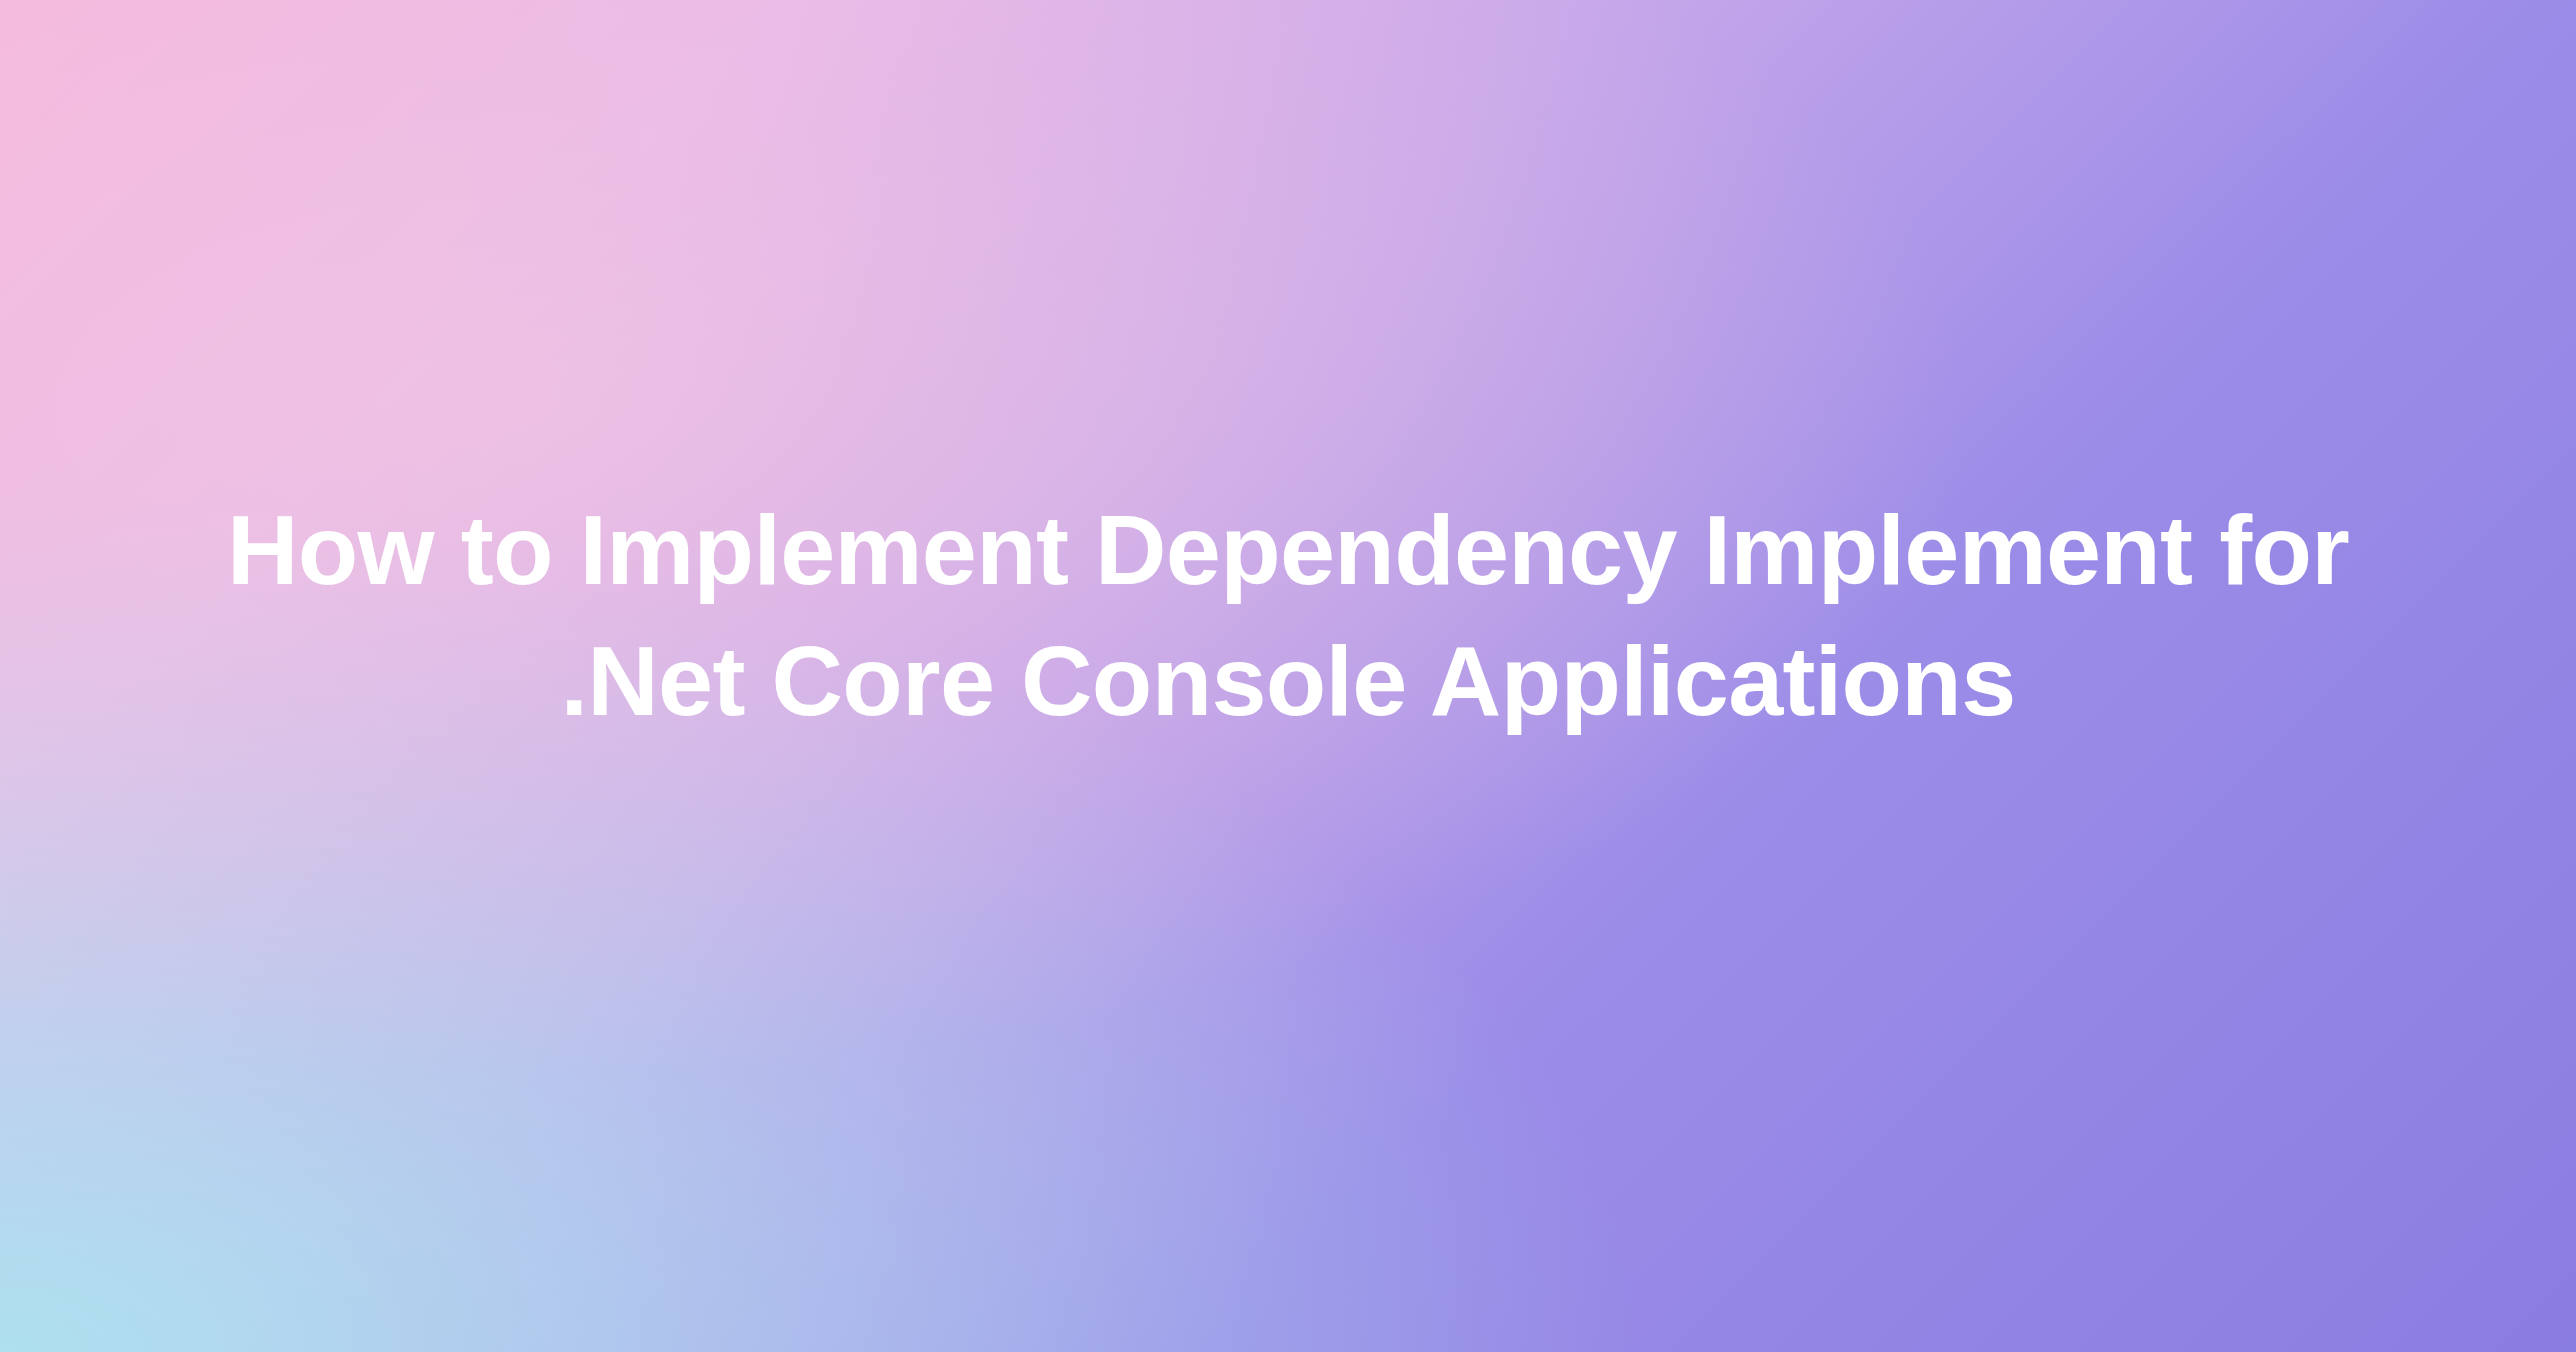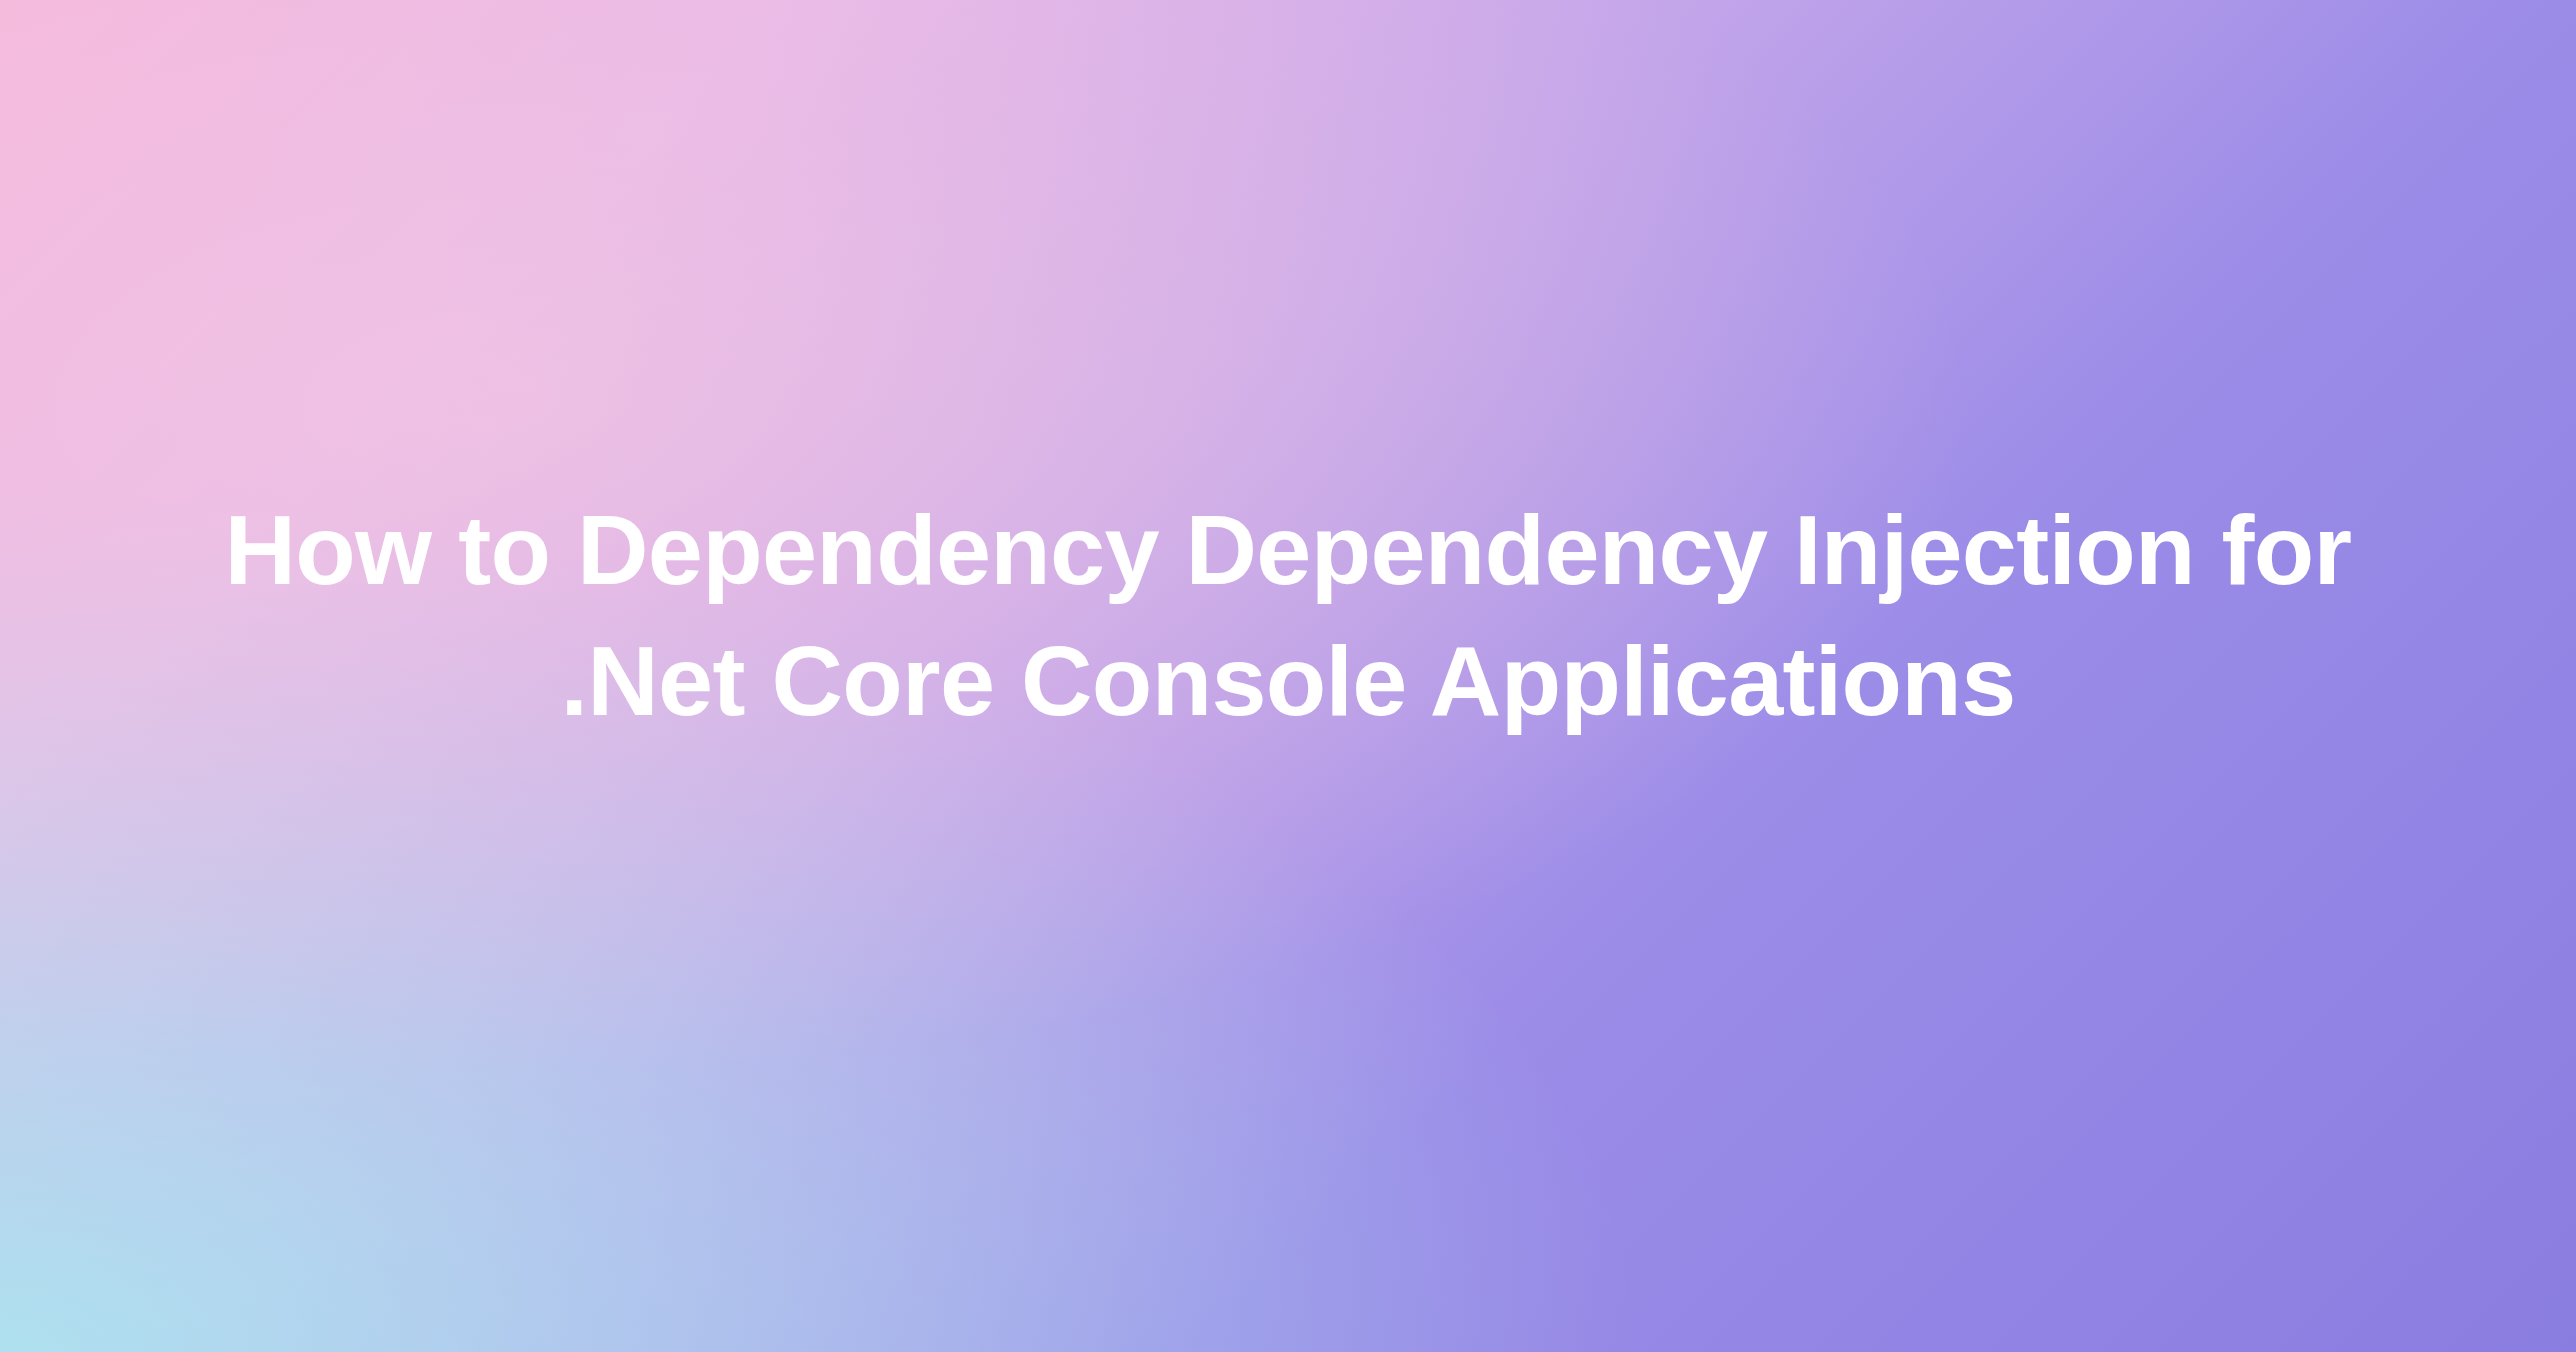--- a/index.html
+++ b/index.html
@@ -76,16 +76,16 @@
       line-height: 1.32;
       letter-spacing: -0.7px;
       font-stretch: condensed;
     }
   </style>
 </head>
 <body>
 
 <div class="hero-container">
   <div class="title-wrapper">
-    <h1 class="hero-title">How to Dependency Dependency Injection for .Net Core Console Applications</h1>
+    <h1 class="hero-title">How to Implement Dependency Implement for .Net Core Console Applications</h1>
   </div>
 </div>
 
 
 </body></html>

